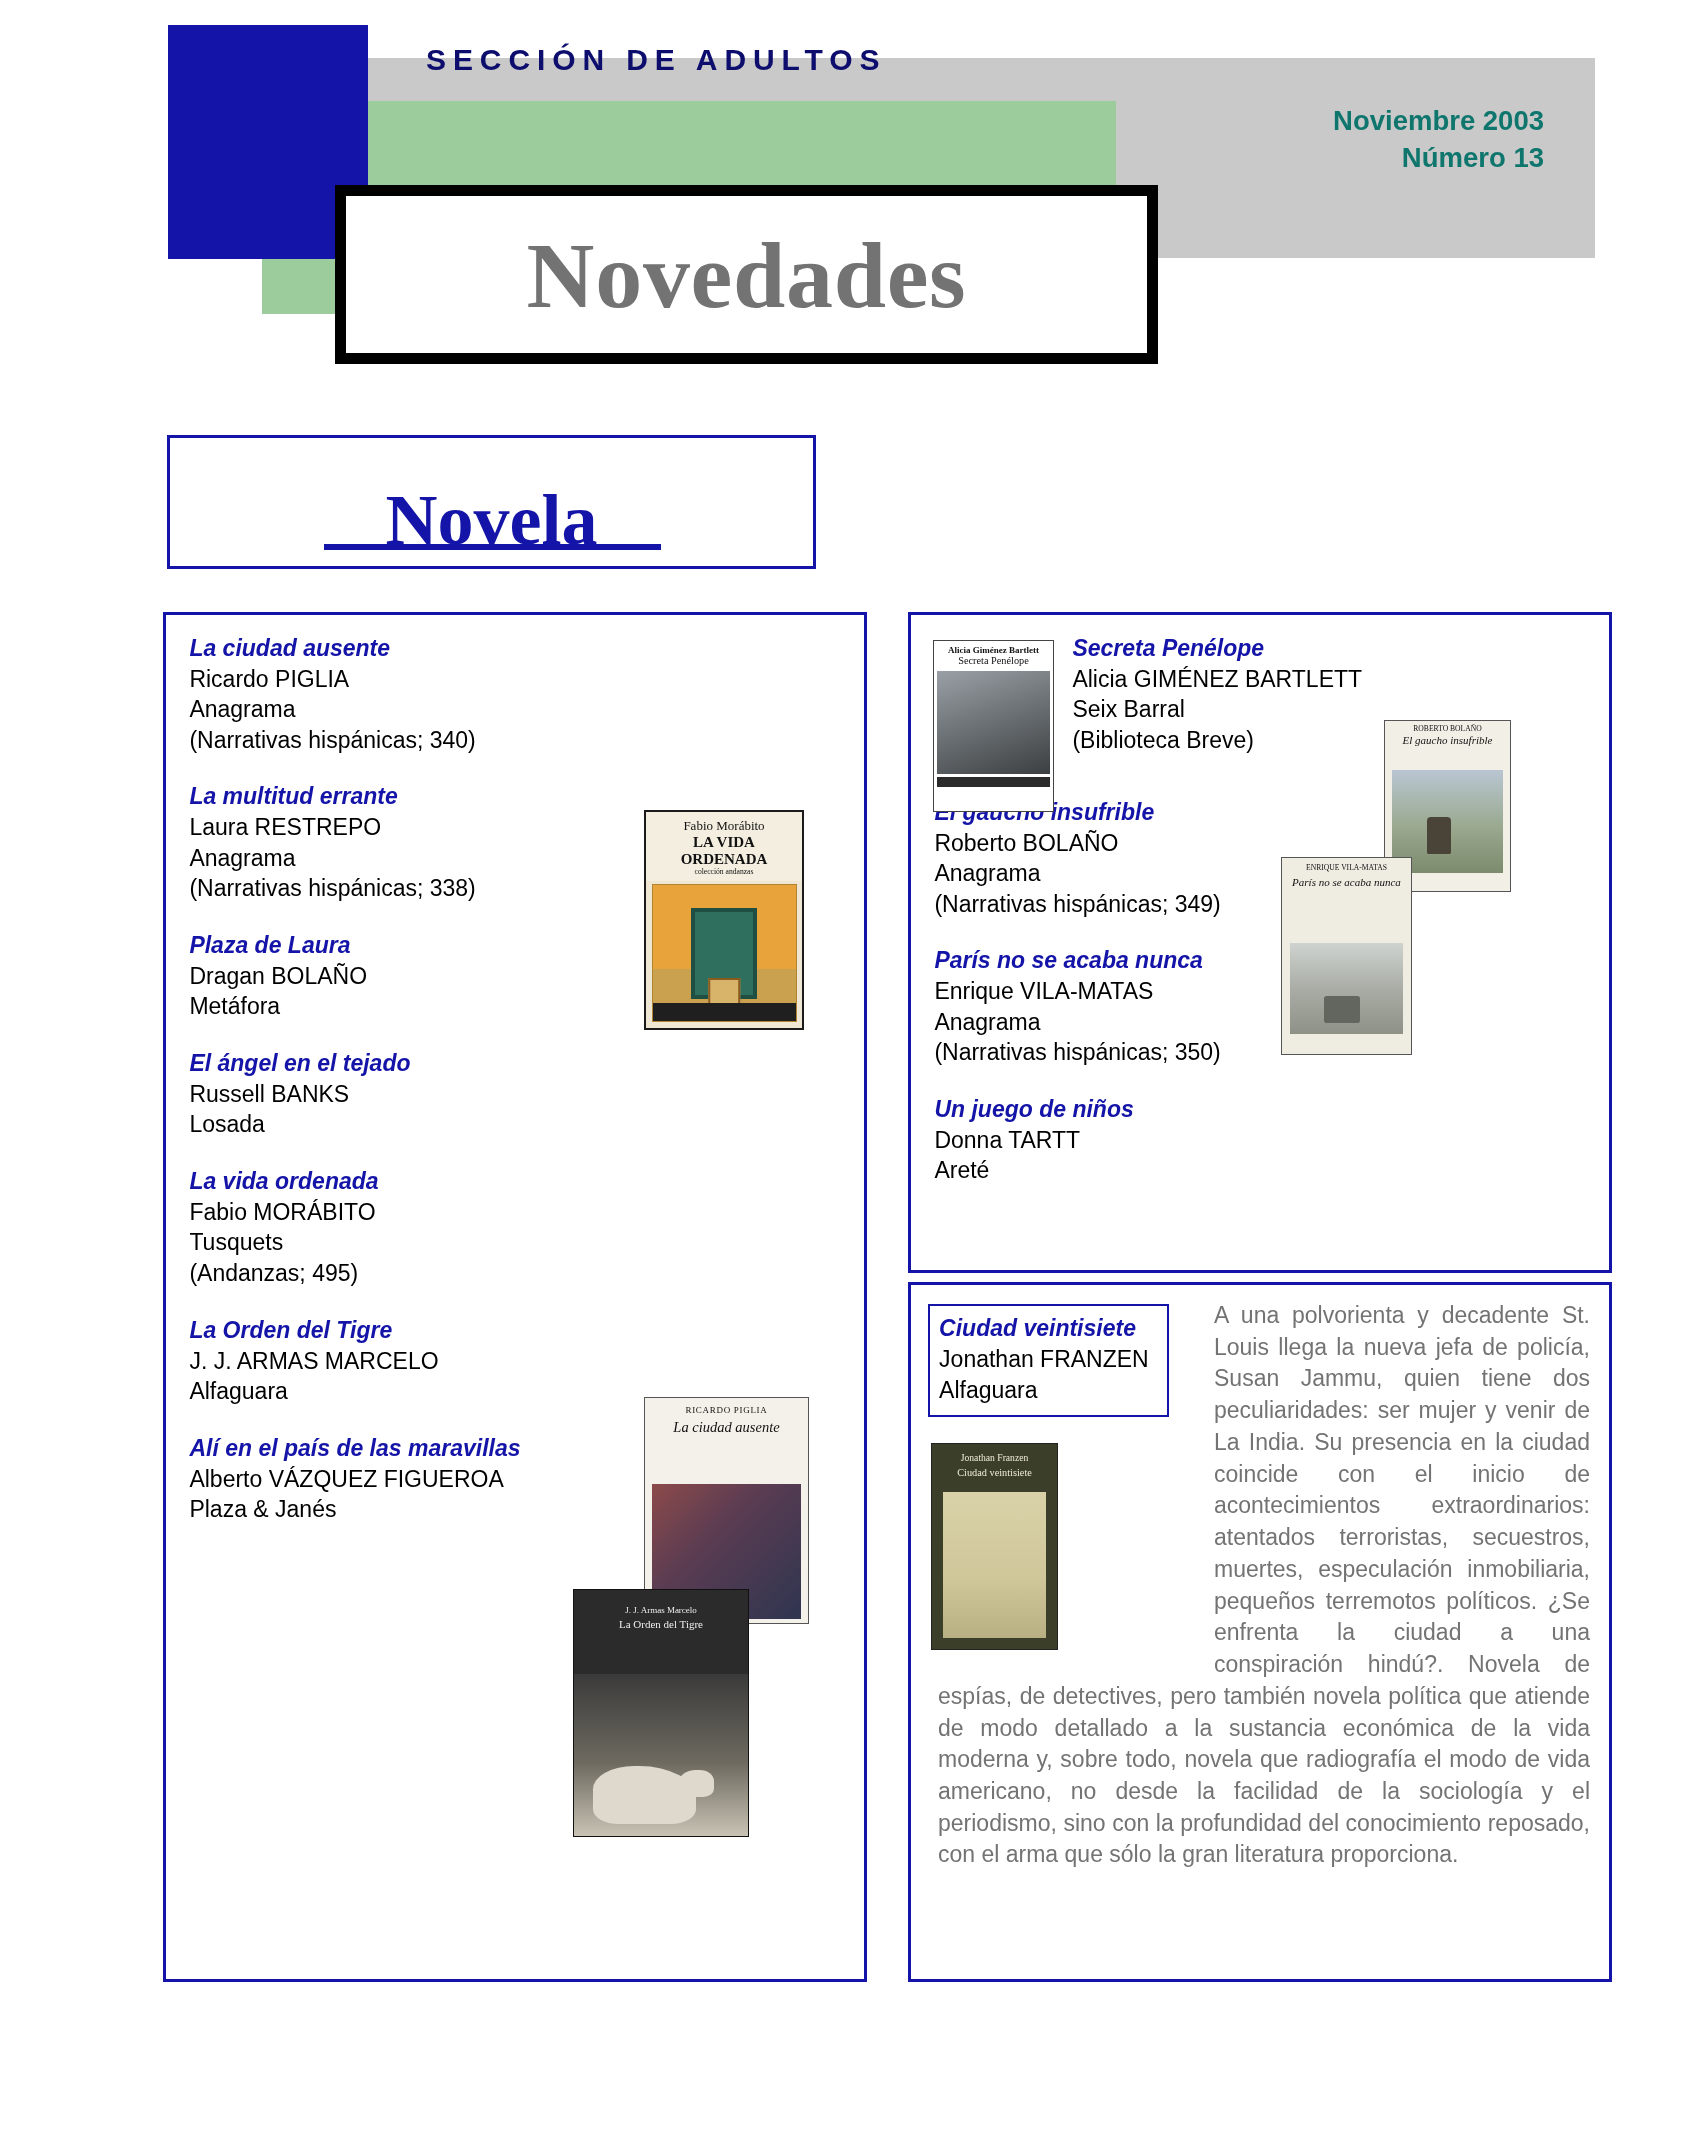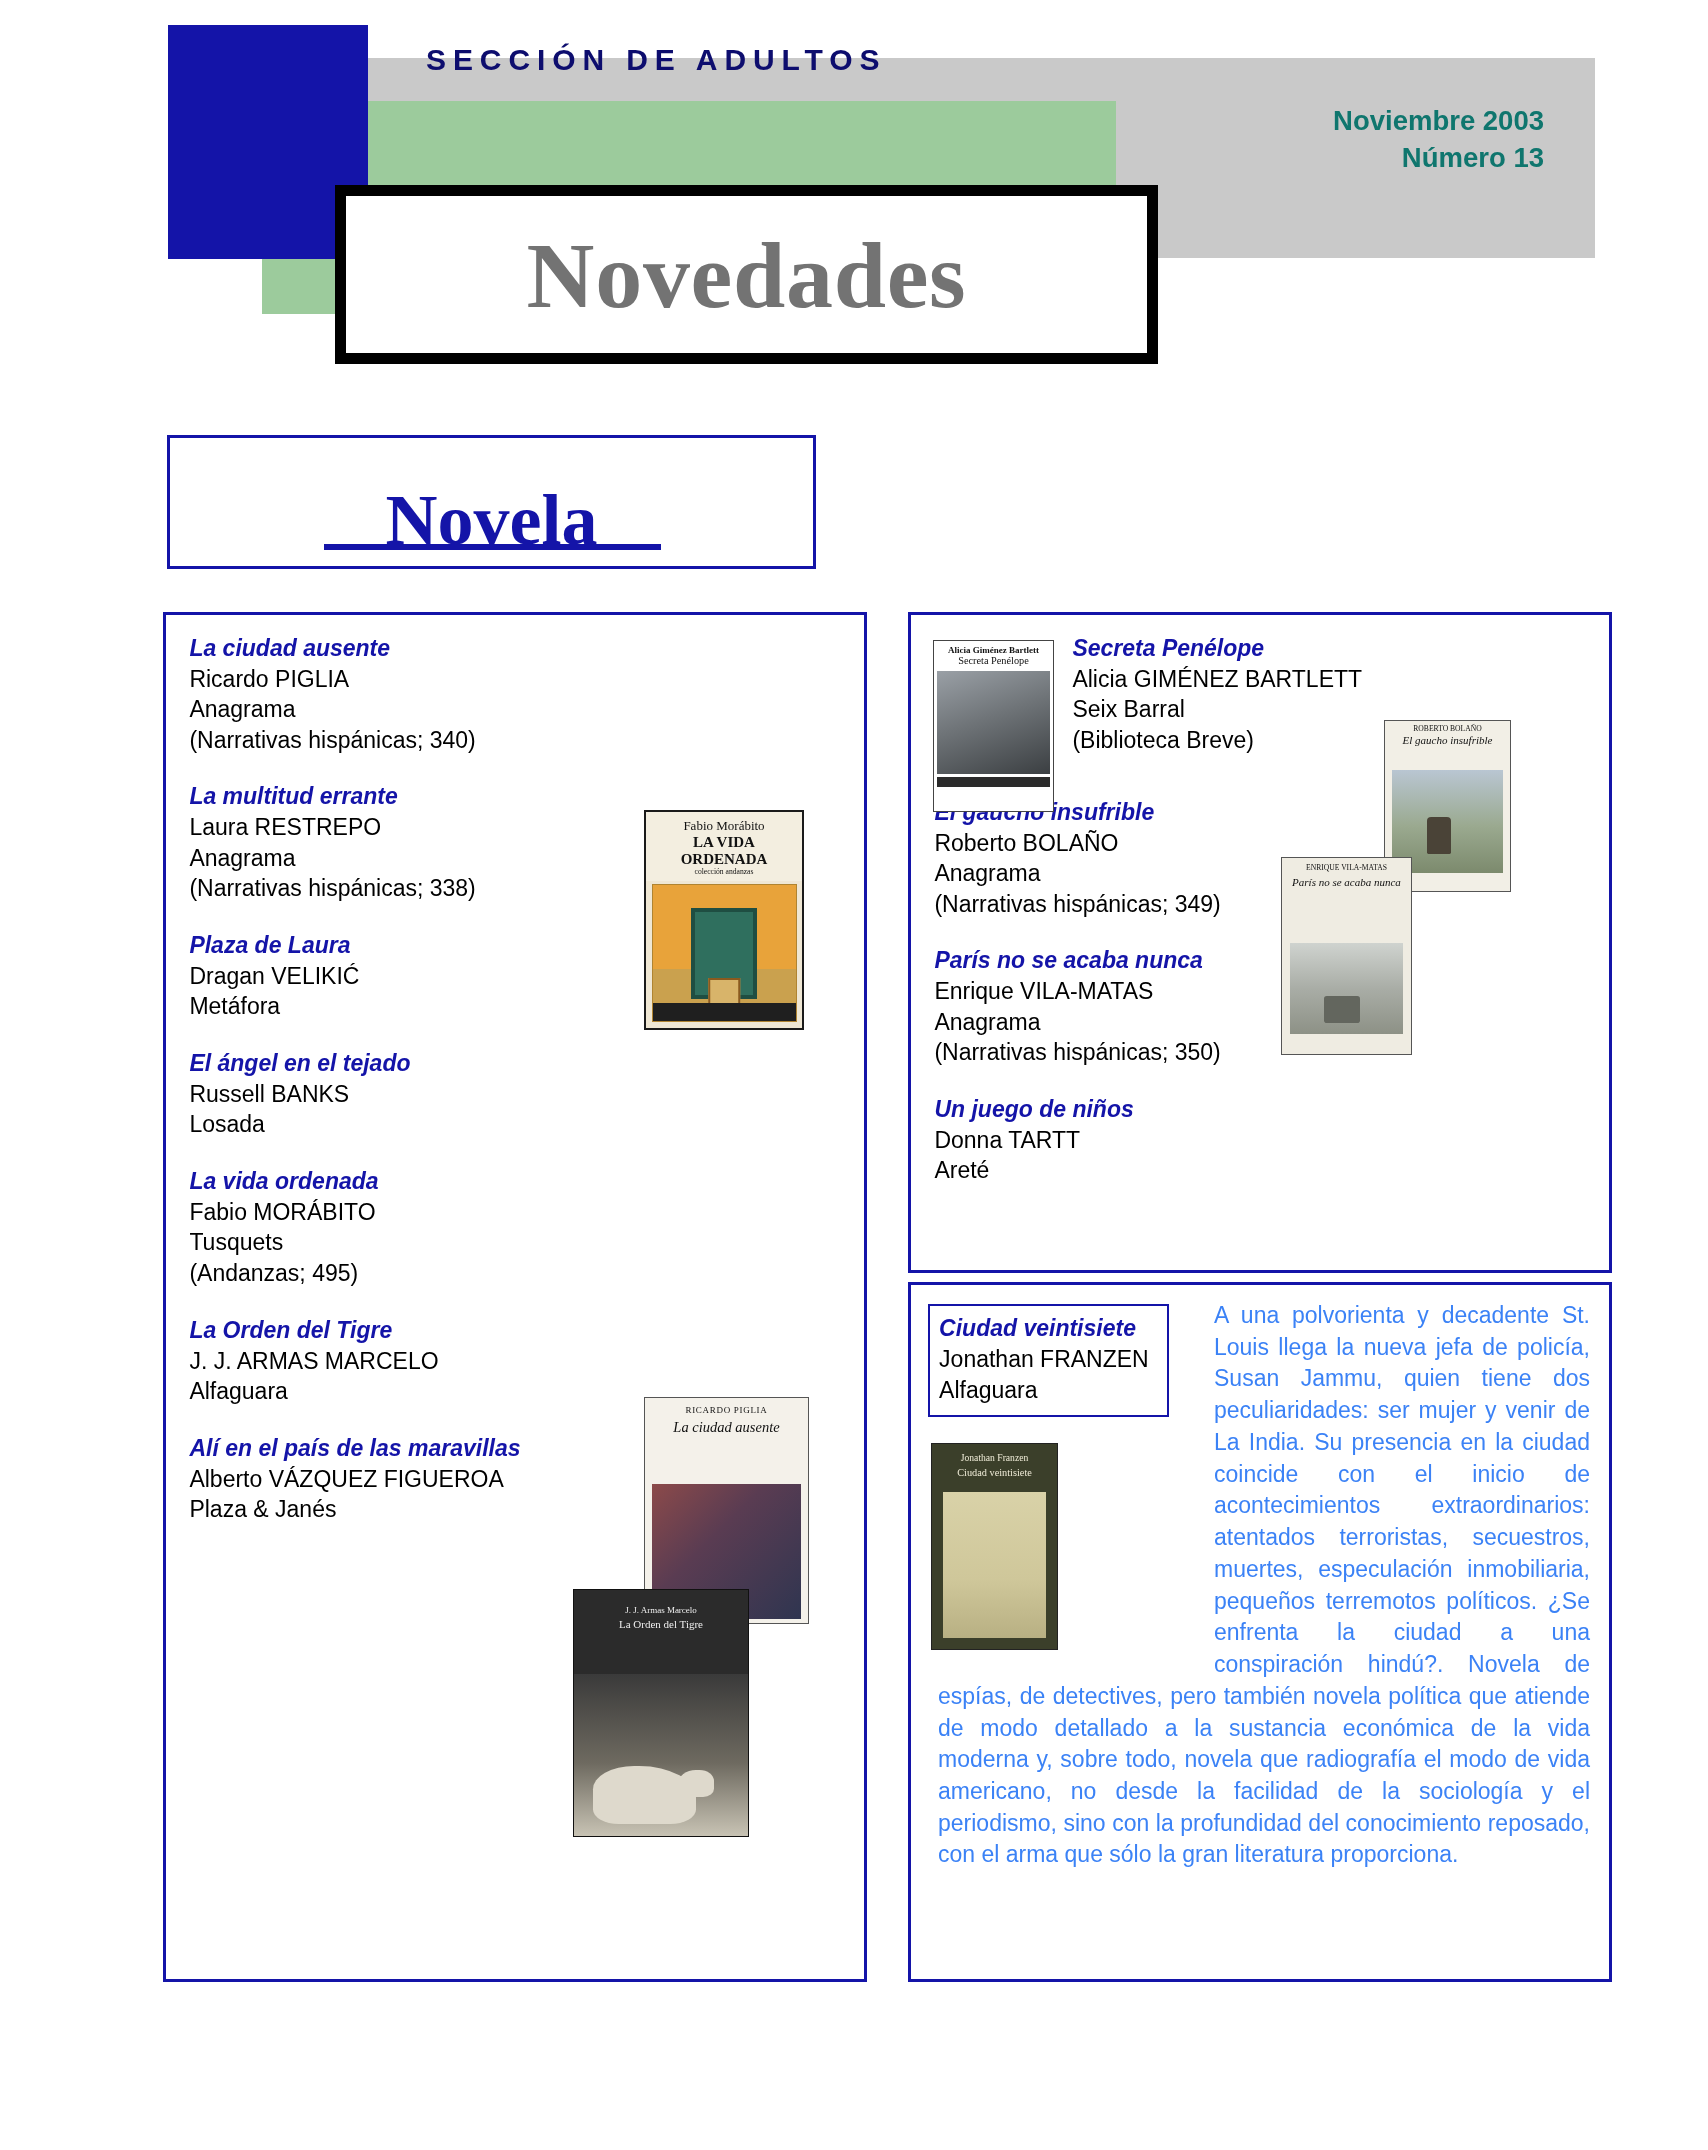--- a/index.html
+++ b/index.html
@@ -333,21 +333,21 @@
     padding: 8.3px 9.6px 9.6px 9.6px;
     background: #ffffff;
   }
   .feature-titlebox .entry-title { font-size: 23px; }
   .feature-titlebox .entry-line { font-size: 23px; }
 
   .feature-text {
     font-size: 23px;
     line-height: 1.38;
     text-align: justify;
-    color: #3b82f6;
+    color: #737373;
     margin-left: 8px;
   }
   .feature-text p { margin: 0; }
   .float-block {
     float: left;
     width: 284px;
     height: 372px;
     shape-outside: margin-box;
   }
 </style>
@@ -383,21 +383,21 @@
 
     <div class="entry">
       <div class="entry-title">La multitud errante</div>
       <div class="entry-line">Laura RESTREPO</div>
       <div class="entry-line">Anagrama</div>
       <div class="entry-line">(Narrativas hispánicas; 338)</div>
     </div>
 
     <div class="entry">
       <div class="entry-title">Plaza de Laura</div>
-      <div class="entry-line">Dragan VELIKIĆ</div>
+      <div class="entry-line">Dragan BOLAÑO</div>
       <div class="entry-line">Metáfora</div>
     </div>
 
     <div class="entry">
       <div class="entry-title">El ángel en el tejado</div>
       <div class="entry-line">Russell BANKS</div>
       <div class="entry-line">Losada</div>
     </div>
 
     <div class="entry">

